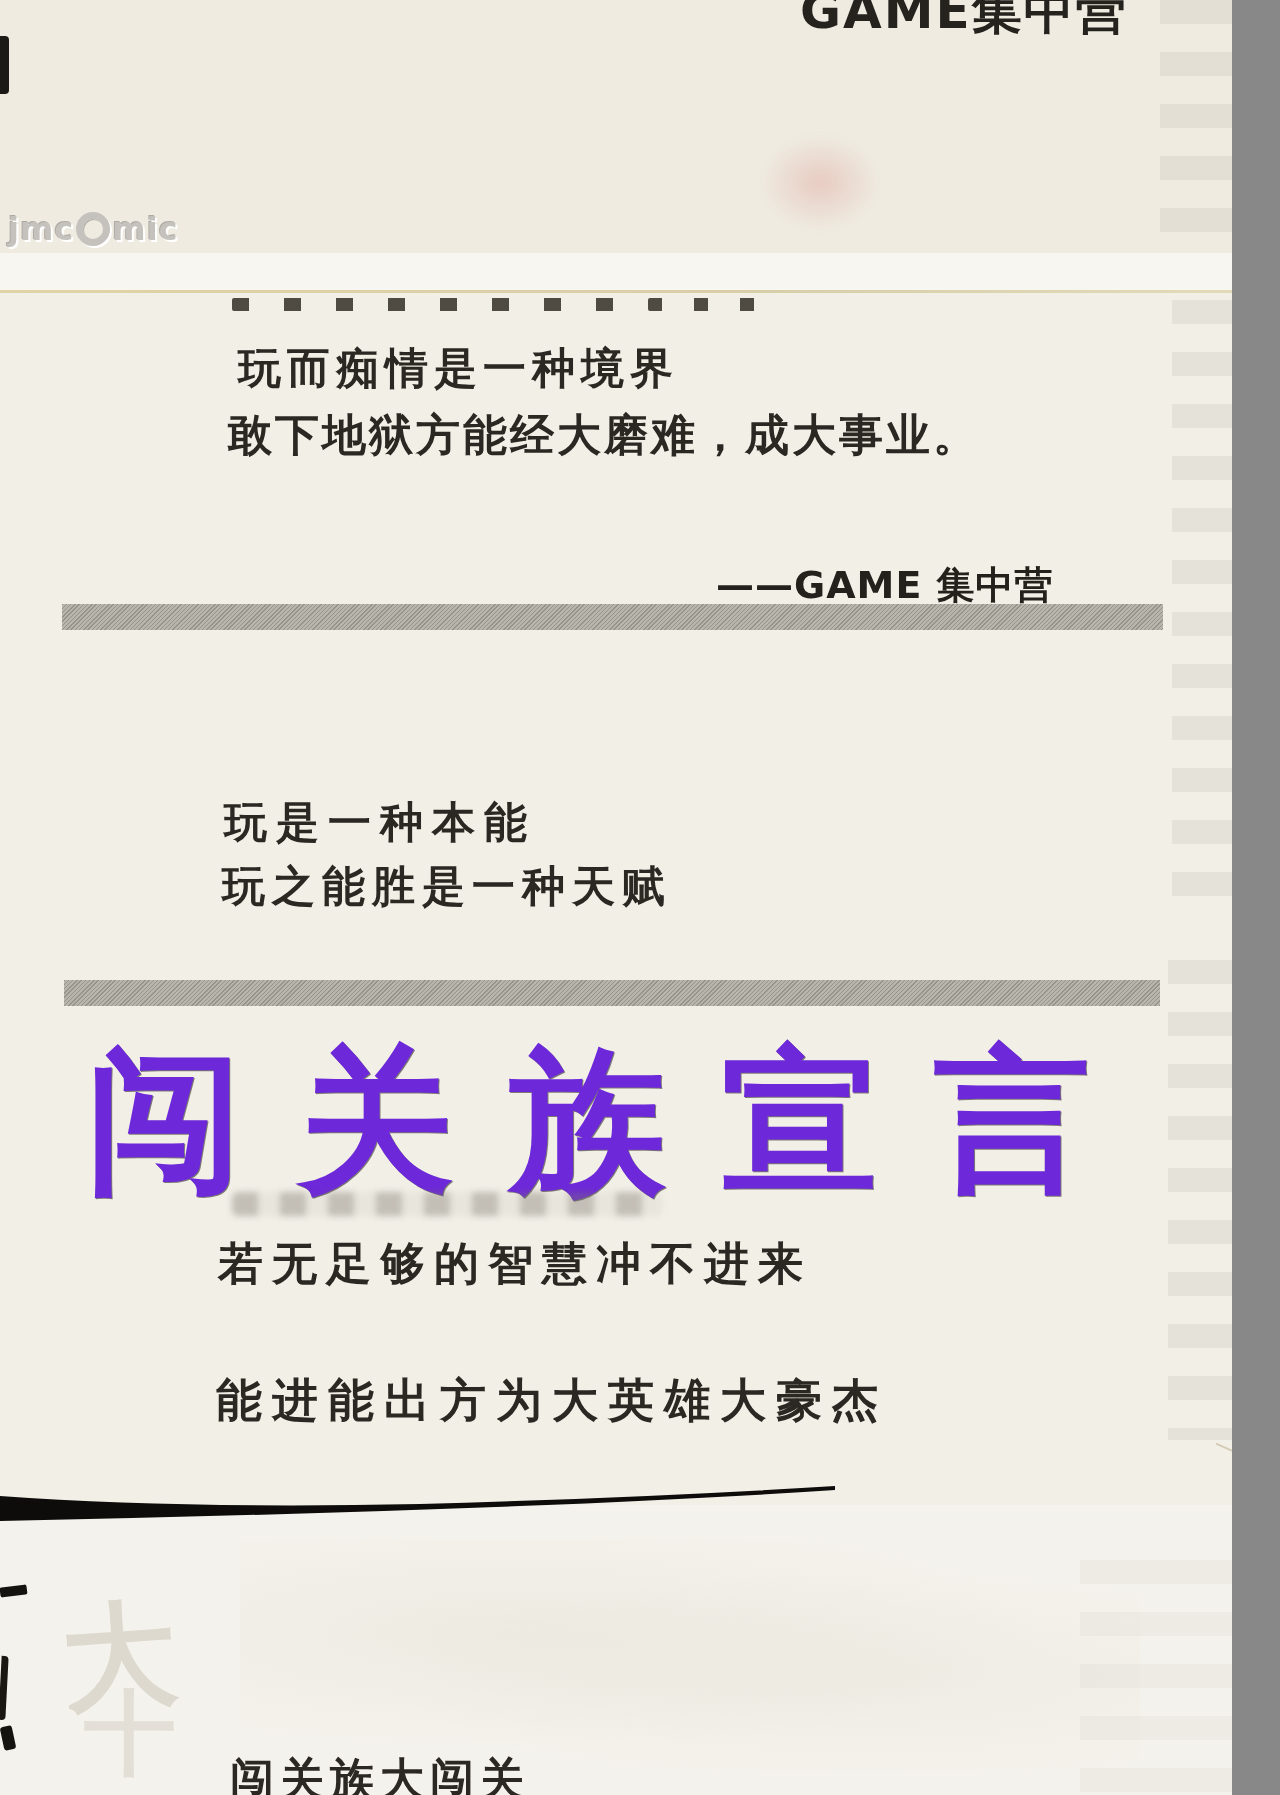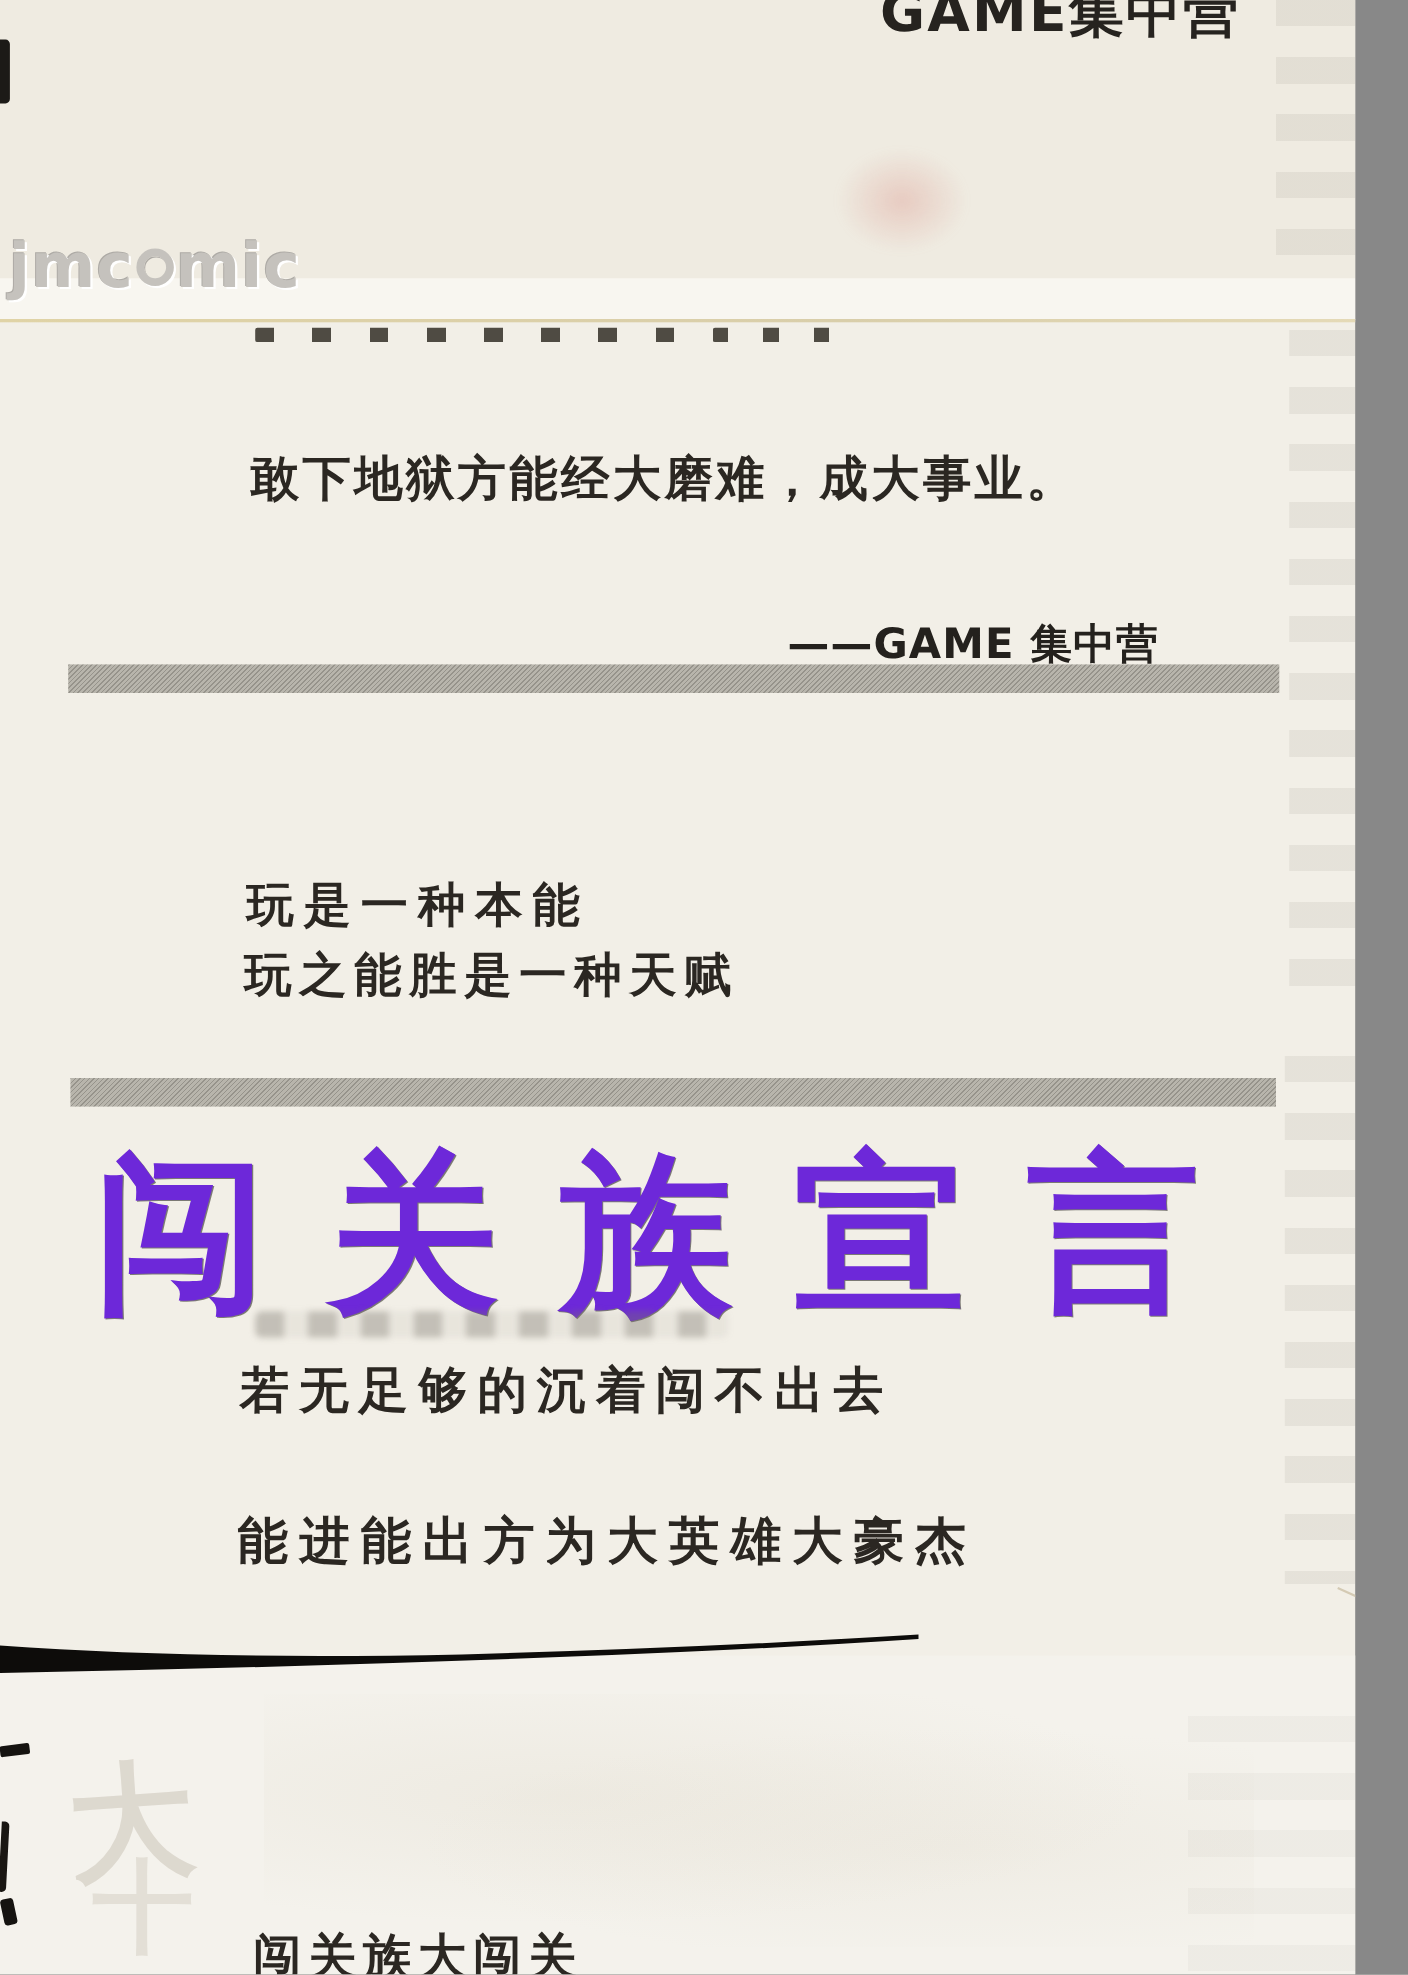--- a/index.html
+++ b/index.html
@@ -37,21 +37,21 @@
     text-shadow:1px 1px 0 rgba(26,24,22,.55);
   }
   .title-smudge{
     left:232px;top:1192px;width:430px;height:24px;border-radius:6px;
     background:repeating-linear-gradient(90deg,rgba(120,115,105,.38) 0 26px,rgba(120,115,105,.08) 26px 48px);
     filter:blur(3px);
   }
   
   .watermark{
     left:8px;top:210px;font-family:"DejaVu Sans", sans-serif;font-weight:900;
-    font-size:56px;color:#c5c2bd;letter-spacing:1px;white-space:nowrap;
+    font-size:32px;color:#c5c2bd;letter-spacing:1px;white-space:nowrap;
     text-shadow:2px 2px 0 #ffffff, -1px -1px 0 #aeaba6;
     display:flex;align-items:center;
   }
   .wm-o{
     display:inline-block;width:34px;height:34px;border:7px solid #c5c2bd;border-radius:50%;
     box-shadow:2px 2px 0 #ffffff, inset 1px 1px 0 #aeaba6;margin:0 2px;box-sizing:border-box;
   }
   
   .frag{top:298px;height:13px;border-radius:2px;opacity:.88;filter:blur(.4px);}
   .frag-a{left:232px;width:400px;background:repeating-linear-gradient(90deg,#39352d 0 17px,transparent 17px 52px);}
@@ -116,34 +116,35 @@
 
   <div class="abs watermark">
     <span>jmc</span>
     <span class="wm-o"></span>
     <span>mic</span>
   </div>
 
   <div class="abs frag frag-a"></div>
   <div class="abs frag frag-b"></div>
 
+  <div class="abs kai q1-l1">玩而痴情是一种境界</div>
   <div class="abs kai q1-l2">敢下地狱方能经大磨难，成大事业。</div>
   <div class="abs heiti attribution">——GAME 集中营</div>
 
   <div class="abs bar bar1"></div>
 
   <div class="abs kai q2-l1">玩是一种本能</div>
   <div class="abs kai q2-l2">玩之能胜是一种天赋</div>
 
   <div class="abs bar bar2"></div>
 
   <div class="abs big-title">闯关族宣言</div>
   <div class="abs title-smudge"></div>
 
-  <div class="abs kai m-l1">若无足够的沉着闯不出去</div>
+  <div class="abs kai m-l1">若无足够的智慧冲不进来</div>
   <div class="abs kai m-l3">能进能出方为大英雄大豪杰</div>
 
   <svg class="abs sep-svg" width="1280" height="48" viewBox="0 0 1280 48">
     <path d="M0,16 L0,41 Q260,36 520,26 Q700,19 835,10 L835,6 Q640,18 420,24 Q180,29 0,16 Z" fill="#0d0c0a"></path>
   </svg>
 
   <div class="abs ghost-char ghost1">大</div>
   <div class="abs ghost-char ghost2">十</div>
 
   <div class="abs kai footer-line">闯关族大闯关</div>

